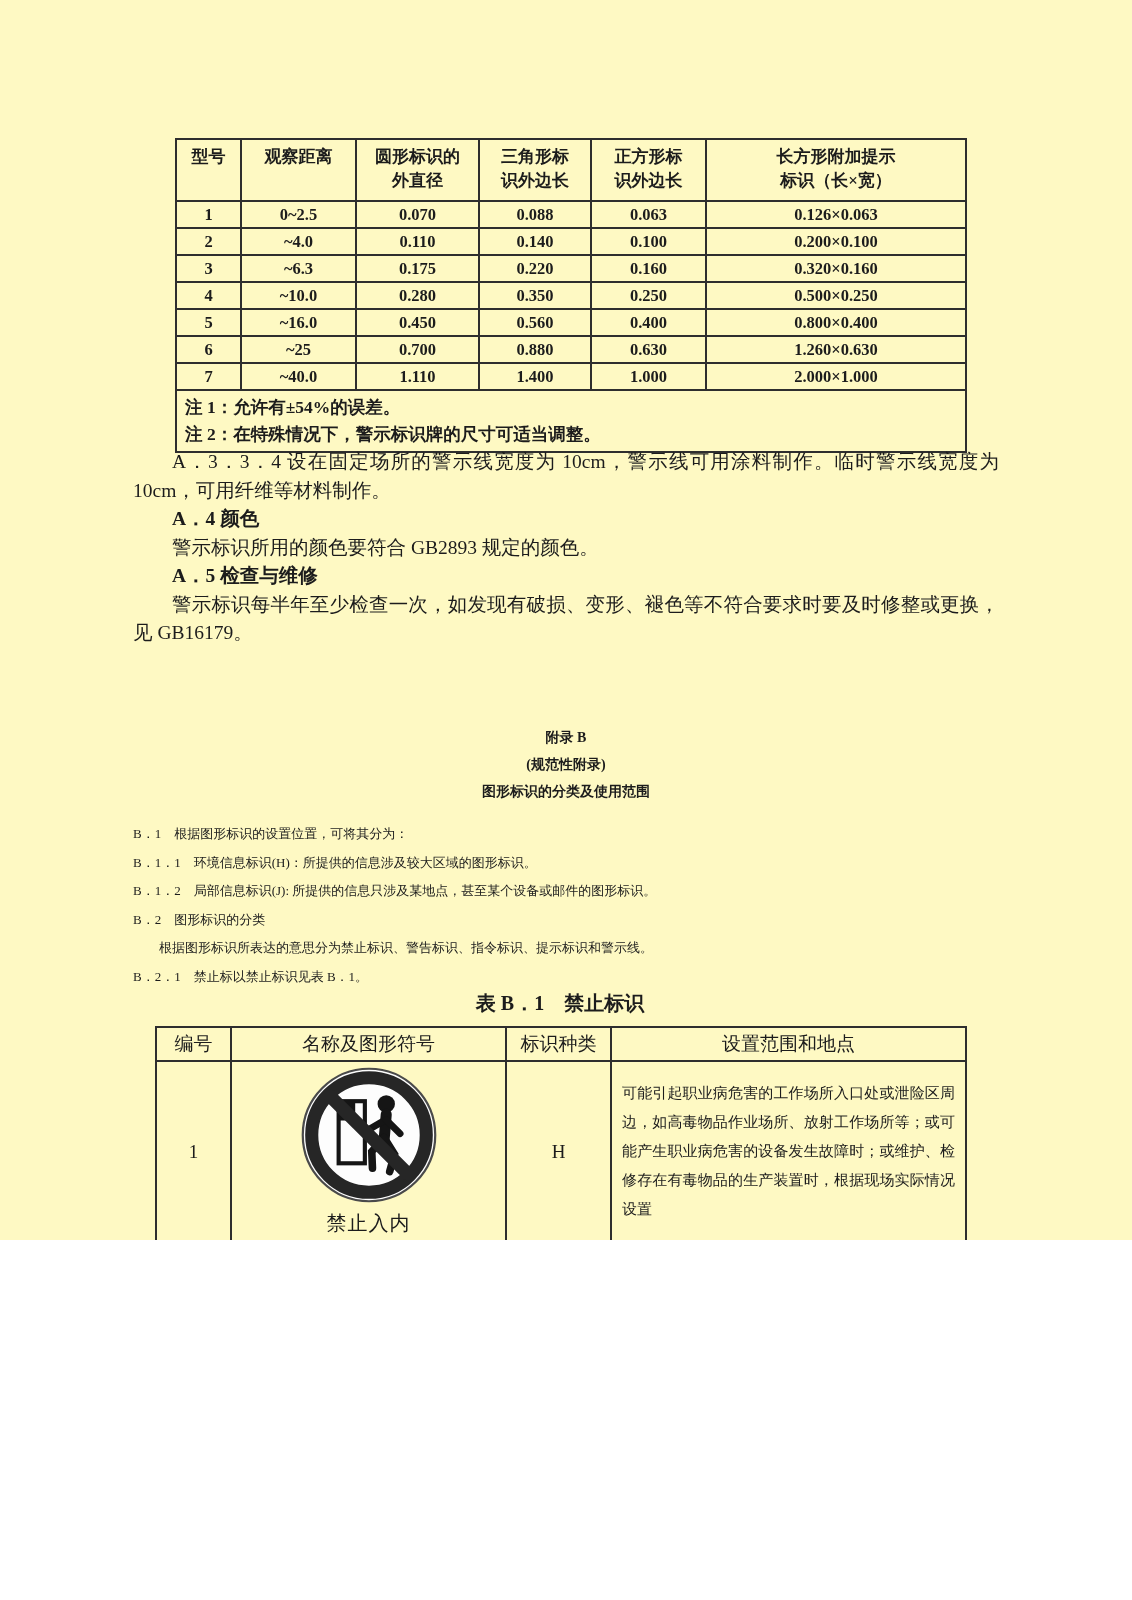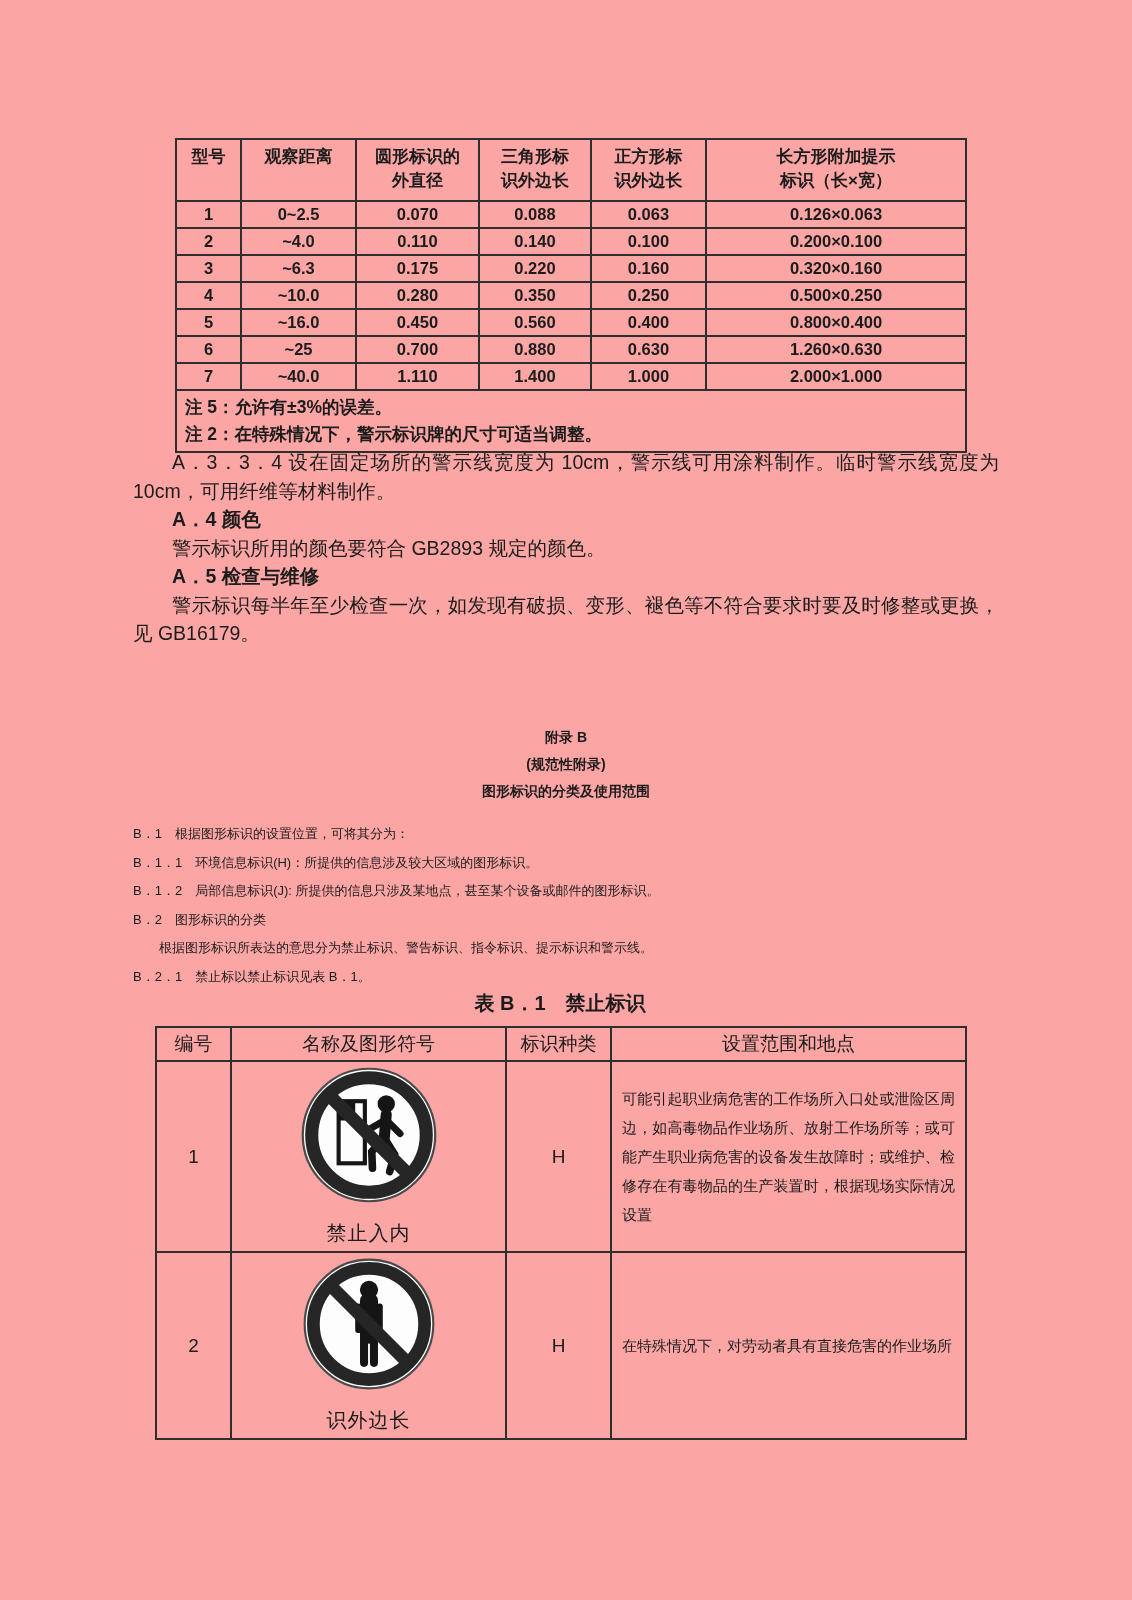--- a/index.html
+++ b/index.html
@@ -1,18 +1,18 @@
 <!DOCTYPE html>
 <html><head>
 <meta charset="utf-8">
 <style>
   html,body { margin:0; padding:0; background:#ffffff; }
   .page {
-    position:relative; width:1132px; height:1600px; background:#fca5a5;
-    color:#1c1c1c; font-family:Liberation Sans, sans-serif; overflow:hidden;
+    position:relative; width:1132px; height:1240px; background:#fef9c3;
+    color:#1c1c1c; font-family:Liberation Serif, serif; overflow:hidden;
   }
   table { border-collapse:collapse; table-layout:fixed; }
 
   
   .tblA { position:absolute; left:175px; top:138px; width:790px; }
   .tblA th, .tblA td { border:2px solid #2e2e2e; }
   .tblA th {
     font-weight:bold; font-size:17px; line-height:24px;
     white-space:pre-line; text-align:center; vertical-align:top;
     padding:5px 2px 3px 2px; height:62px; box-sizing:border-box;
@@ -43,21 +43,21 @@
   
   .tblB { position:absolute; left:155px; top:1026px; width:810px; }
   .tblB th, .tblB td { border:2px solid #2e2e2e; box-sizing:border-box; }
   .tblB th { font-weight:normal; font-size:19px; height:34px; text-align:center; vertical-align:middle; }
   .tblB td.cell-no, .tblB td.cell-cat { text-align:center; vertical-align:middle; font-size:19px; }
   .tblB td.cell-sign { text-align:center; vertical-align:middle; padding:4px 0; }
   .tblB td.cell-loc {
     font-size:15px; line-height:29px; text-align:justify;
     vertical-align:middle; padding:2px 10px;
   }
-  .sign-wrap { display:flex; flex-direction:column; align-items:center; justify-content:center; gap:12px; }
+  .sign-wrap { display:flex; flex-direction:column; align-items:center; justify-content:center; gap:2px; }
   .sign-label { font-size:20px; letter-spacing:1px; }
   .row-sign1 { height:176px; }
   .row-sign2 { height:178px; }
 </style>
 </head>
 <body>
 
 <div class="page">
 
   <table class="tblA">
@@ -133,21 +133,21 @@
       <tr>
         <td class="data">7</td>
         <td class="data">~40.0</td>
         <td class="data">1.110</td>
         <td class="data">1.400</td>
         <td class="data">1.000</td>
         <td class="data">2.000×1.000</td>
       </tr>
       <tr>
         <td class="notes-cell" colspan="6">
-          <div>注 5：允许有±3%的误差。</div>
+          <div>注 1：允许有±54%的误差。</div>
           <div>注 2：在特殊情况下，警示标识牌的尺寸可适当调整。</div>
         </td>
       </tr>
     </tbody>
   </table>
 
   <div class="sectionA">
     <p class="indent">A．3．3．4 设在固定场所的警示线宽度为 10cm，警示线可用涂料制作。临时警示线宽度为 10cm，可用纤维等材料制作。</p>
     <p class="indent bold">A．4 颜色</p>
     <p class="indent">警示标识所用的颜色要符合 GB2893 规定的颜色。</p>

